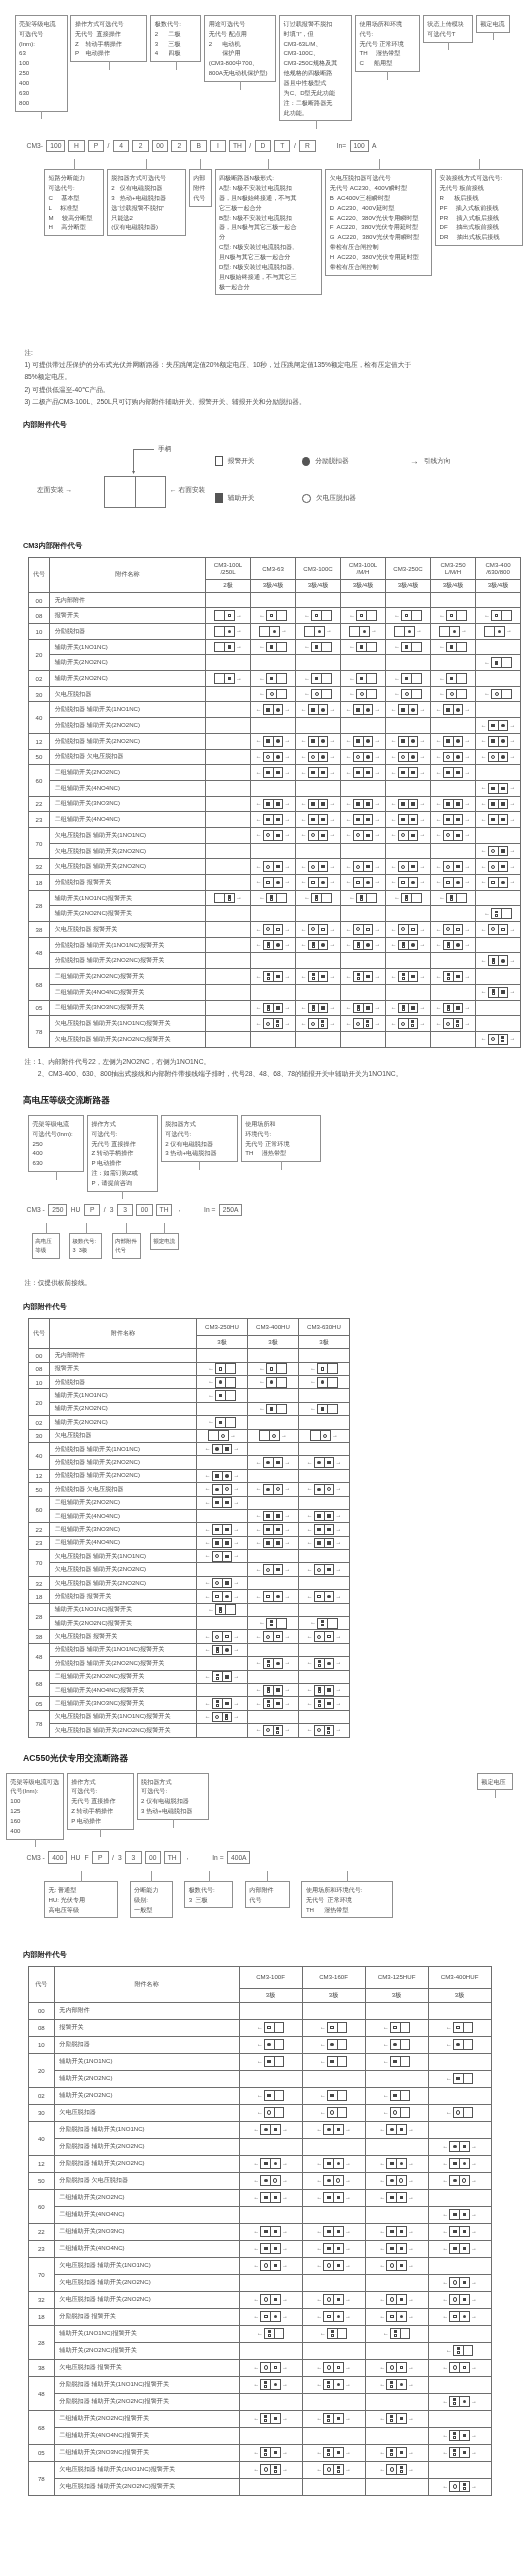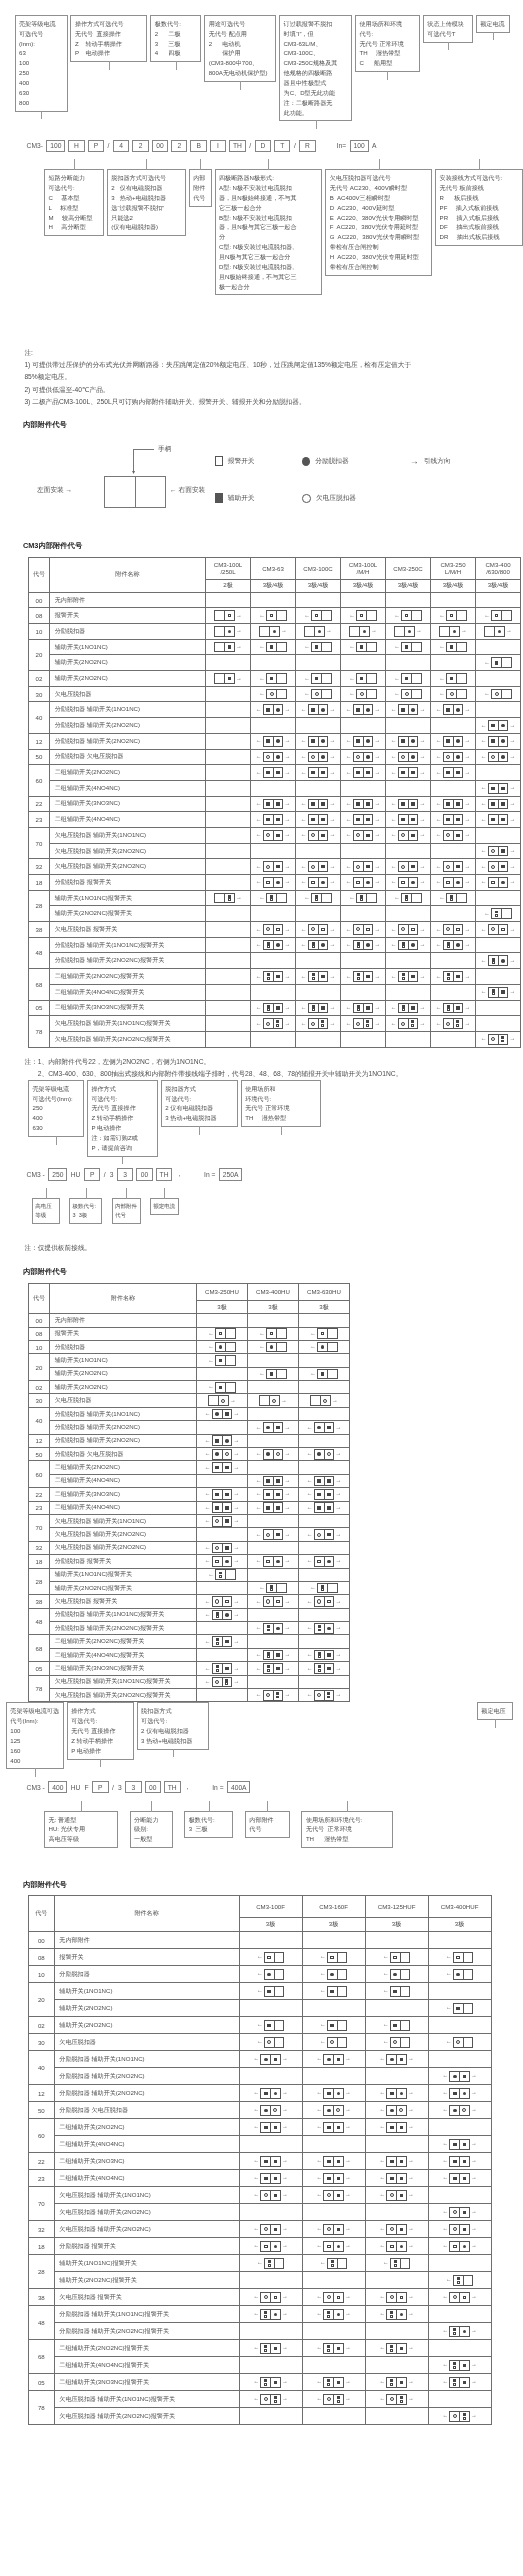--- a/index.html
+++ b/index.html
@@ -1937,20 +1937,21 @@
               </span></td>
           </tr>
         </tbody>
       </table>
     </div>
   <div class="notes-block" id="notes2">
       <div class="note-line">注：1、内部附件代号22，左侧为2NO2NC，右侧为1NO1NC。</div>
       <div class="note-line">　　2、CM3-400、630、800抽出式接线和内部附件带接线端子排时，代号28、48、68、78的辅报开关中辅助开关为1NO1NC。</div>
     </div>
 
+  <h2 class="sec-h">高电压等级交流断路器</h2>
   <section>
     <div class="boxes-row s2-top" id="s2-top">
         <div class="obox stub-down" style="width: 56px;">
           <div class="obox-line">壳架等级电流</div>
           <div class="obox-line">可选代号(Inm):</div>
           <div class="obox-line">250</div>
           <div class="obox-line">400</div>
           <div class="obox-line">630</div>
         </div>
         <div class="obox stub-down" style="width: 71px;">
@@ -2819,20 +2820,21 @@
                     </span>
                   </span>
                 </span>
                 <span class="diag-arrow">→</span>
               </span></td>
           </tr>
         </tbody>
       </table>
     </div>
 
+  <h2 class="sec-h">AC550光伏专用交流断路器</h2>
   <section>
     <div class="boxes-row s3-top" id="s3-top">
         <div class="obox stub-down" style="width: 58px;">
           <div class="obox-line">壳架等级电流可选</div>
           <div class="obox-line">代号(Inm):</div>
           <div class="obox-line">100</div>
           <div class="obox-line">125</div>
           <div class="obox-line">160</div>
           <div class="obox-line">400</div>
         </div>

